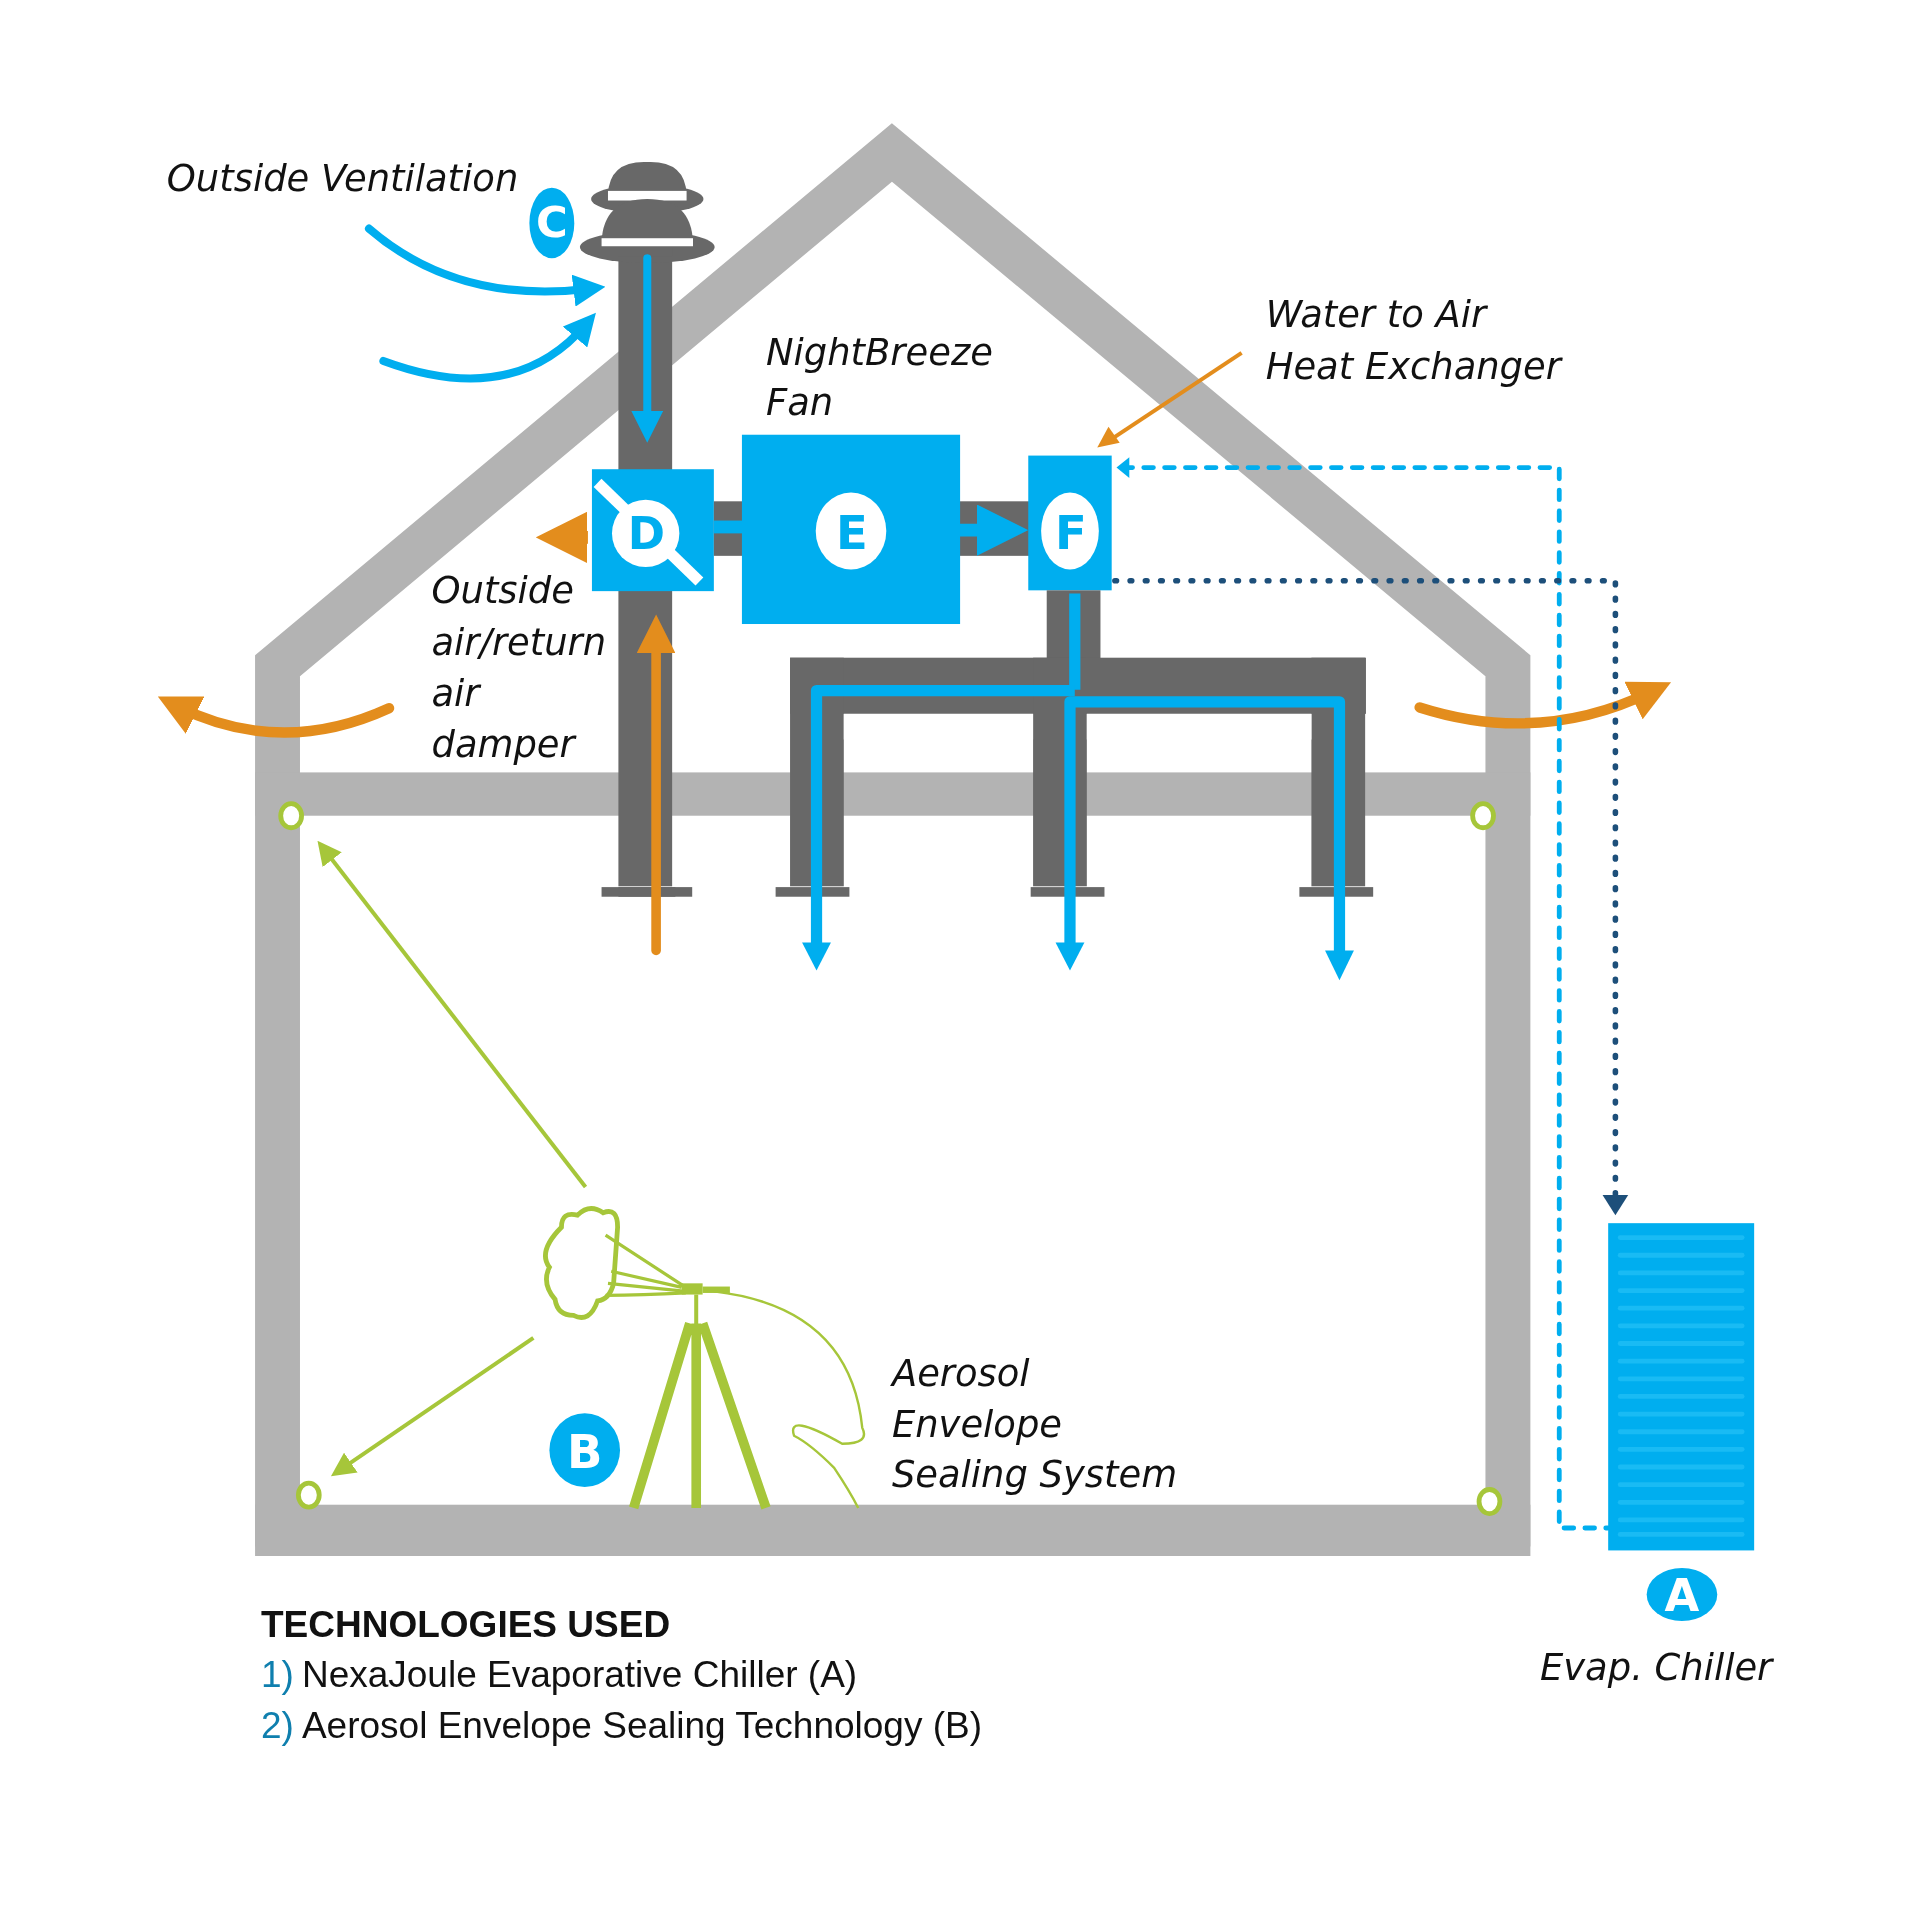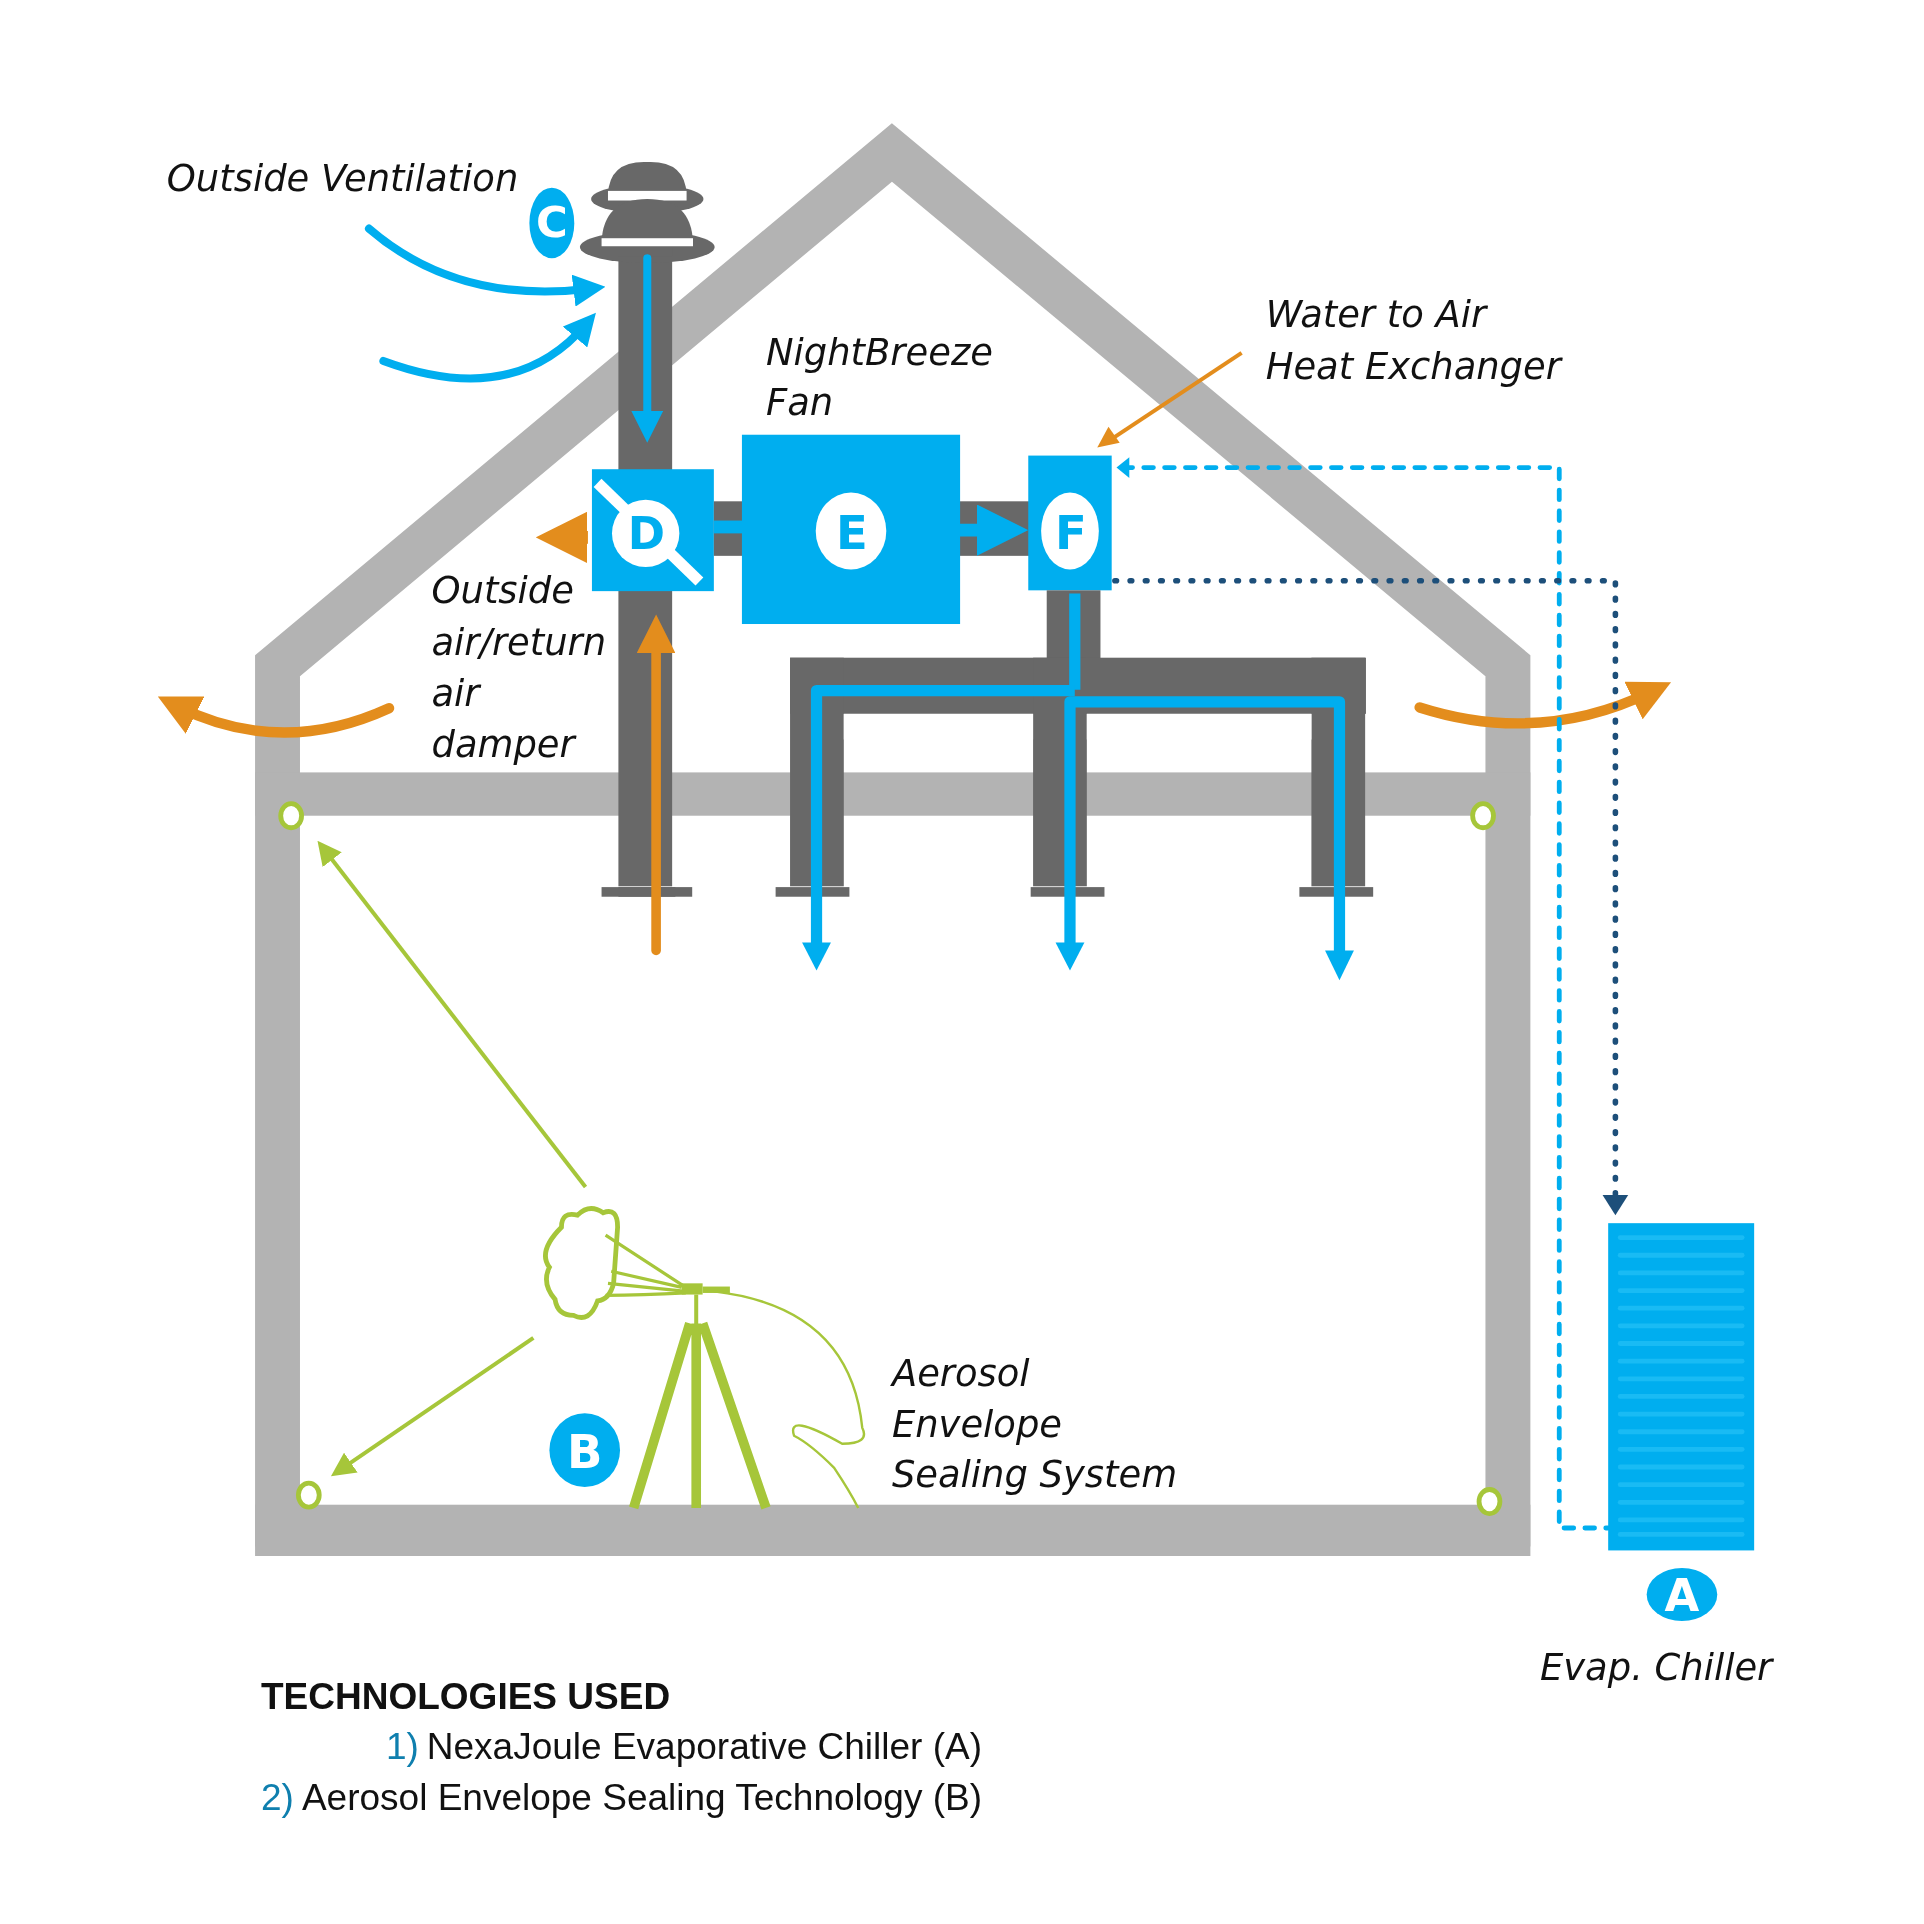--- a/index.html
+++ b/index.html
@@ -2,25 +2,25 @@
 <html style="font-size:13px"><head>
 <meta charset="utf-8">
 <style>
   html, body { margin: 0; padding: 0; background: #ffffff; }
   body { width: 1925px; height: 1925px; position: relative; overflow: hidden; }
   svg#diagram { position: absolute; left: 0; top: 0; width: 1925px; height: 1925px; }
   .lbl { font-family: "DejaVu Sans", sans-serif; font-style: italic; font-size: 46px; fill: #111111; }
   .badge-text { font-family: "DejaVu Sans", sans-serif; font-weight: bold; fill: #ffffff; }
   .badge-text-blue { font-family: "DejaVu Sans", sans-serif; font-weight: bold; fill: #00aeef; }
   .legend {
-    position: absolute; left: 261px; top: 1676px;
+    position: absolute; left: 261px; top: 1604px;
     font-family: "Liberation Sans", sans-serif; color: #111111;
   }
   .legend-title { font-size: 37px; font-weight: bold; letter-spacing: 0px; margin-bottom: 3.2px; }
-  .legend-item { font-size: 37px; line-height: 51px; white-space: nowrap; text-align: right; }
+  .legend-item { font-size: 37px; line-height: 51px; white-space: nowrap; }
   .legend-num { color: #0f7fae; margin-right: 8px; }
 </style>
 </head>
 <body>
 
 <svg id="diagram" viewBox="0 0 2400 2400" xmlns="http://www.w3.org/2000/svg">
   <defs>
     <marker id="ahBlue" markerWidth="4" markerHeight="4" refX="2" refY="2" orient="auto" markerUnits="strokeWidth">
       <path d="M0,0 L4,2 L0,4 Z" fill="#00aeef"></path>
     </marker>

